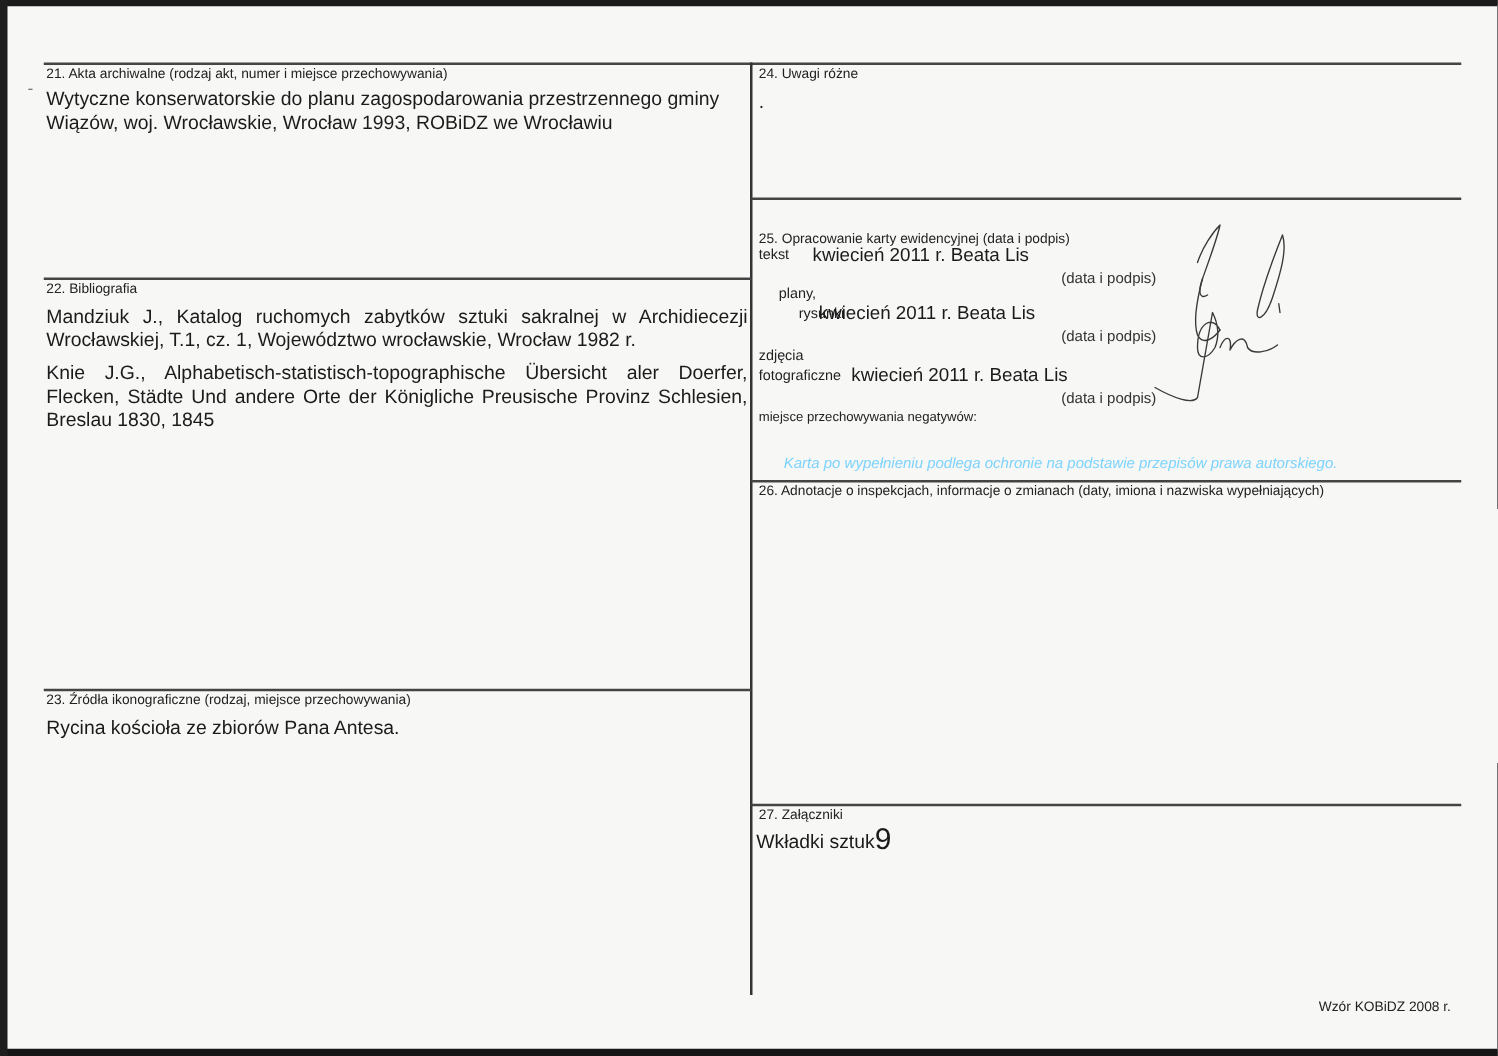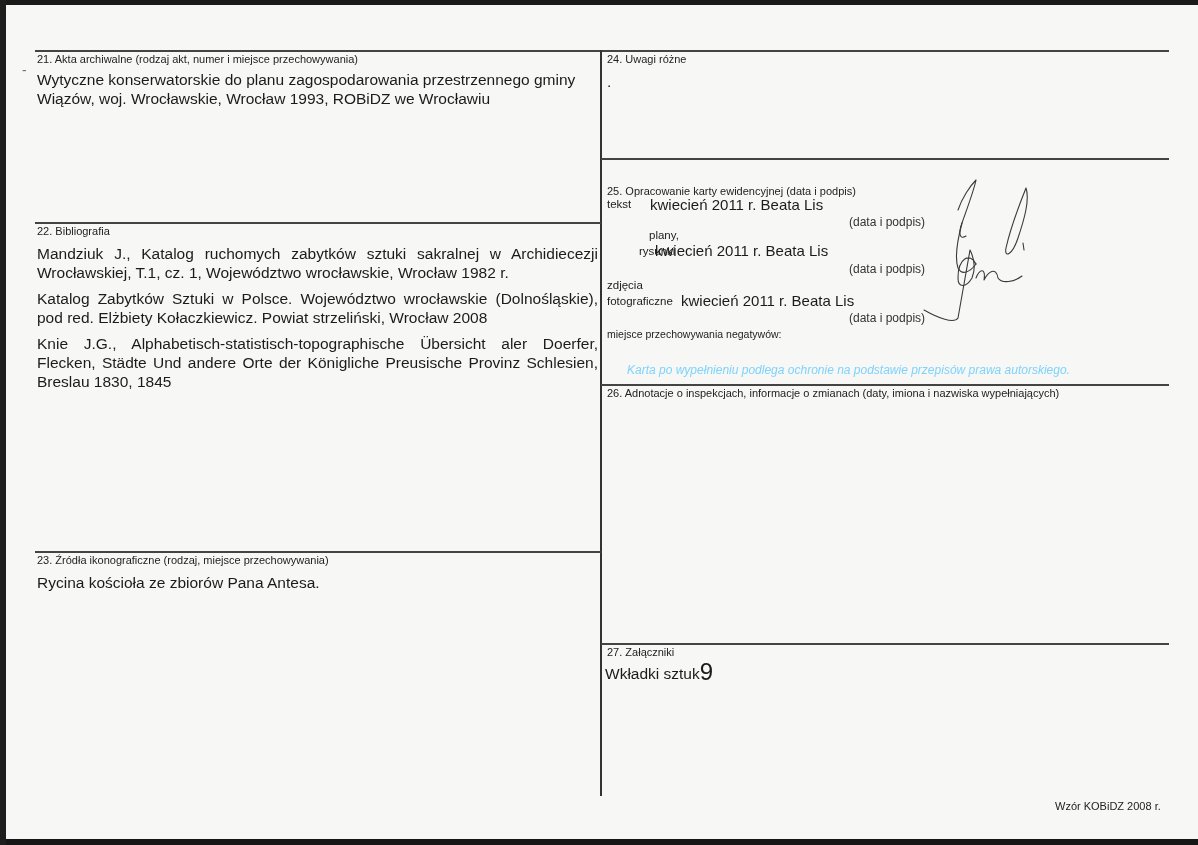--- a/index.html
+++ b/index.html
@@ -133,37 +133,36 @@
 <div class="hline" style="left:601px; top:158px; width:568px;"></div>
 <div class="hline" style="left:601px; top:384px; width:568px;"></div>
 <div class="hline" style="left:601px; top:643px; width:568px;"></div>
 
 <div class="label" style="left:37px; top:53px;">21. Akta archiwalne (rodzaj akt, numer i miejsce przechowywania)</div>
 <div class="content" style="left:37px; top:70px; width:558px;">Wytyczne konserwatorskie do planu zagospodarowania przestrzennego gminy Wiązów, woj. Wrocławskie, Wrocław 1993, ROBiDZ we Wrocławiu</div>
 
 <div class="label" style="left:37px; top:225px;">22. Bibliografia</div>
 <div class="content justify" style="left:37px; top:244px; width:561px;">
   <div class="bib-entry">Mandziuk J., Katalog ruchomych zabytków sztuki sakralnej w Archidiecezji Wrocławskiej, T.1, cz. 1, Województwo wrocławskie, Wrocław 1982 r.</div>
-  <div class="bib-entry">Katalog Zabytków Sztuki w Polsce. Województwo wrocławskie (Dolnośląskie), pod red. Elżbiety Kołaczkiewicz. Powiat strzeliński, Wrocław 2008</div>
   <div class="bib-entry">Knie J.G., Alphabetisch-statistisch-topographische Übersicht aler Doerfer, Flecken, Städte Und andere Orte der Königliche Preusische Provinz Schlesien, Breslau 1830, 1845</div>
 </div>
 
 <div class="label" style="left:37px; top:554px;">23. Źródła ikonograficzne (rodzaj, miejsce przechowywania)</div>
 <div class="content" style="left:37px; top:573px; width:558px;">Rycina kościoła ze zbiorów Pana Antesa.</div>
 
 <div class="label" style="left:607px; top:53px;">24. Uwagi różne</div>
 <div class="content" style="left:607px; top:72px;">.</div>
 
 <div class="label" style="left:607px; top:161px;margin-top:24px;">25. Opracowanie karty ewidencyjnej (data i podpis)</div>
 
 <div class="row-label" style="left:607px; top:198px;">tekst</div>
 <div class="row-value" style="left:650px; top:196px;">kwiecień 2011 r. Beata Lis</div>
 <div class="hint" style="left:849px; top:215px;">(data i podpis)</div>
 
-<div class="row-label" style="left:633px; top:229px;padding-left:16px;">plany,</div>
+<div class="row-label" style="left:607px; top:229px;padding-left:16px;">plany,</div>
 <div class="row-label" style="left:607px; top:245px;padding-left:32px;">rysunki</div>
 <div class="row-value" style="left:655px; top:242px;">kwiecień 2011 r. Beata Lis</div>
 <div class="hint" style="left:849px; top:262px;">(data i podpis)</div>
 
 <div class="row-label" style="left:607px; top:279px;">zdjęcia</div>
 <div class="row-label" style="left:607px; top:295px;">fotograficzne</div>
 <div class="row-value" style="left:681px; top:292px;">kwiecień 2011 r. Beata Lis</div>
 <div class="hint" style="left:849px; top:311px;">(data i podpis)</div>
 
 <div class="label" style="left:607px; top:328px; font-size:10.5px;">miejsce przechowywania negatywów:</div>

